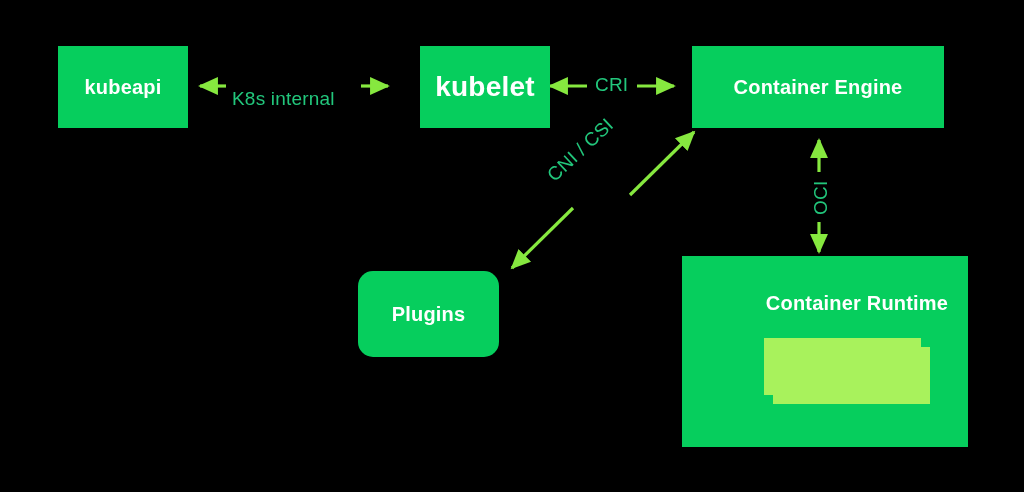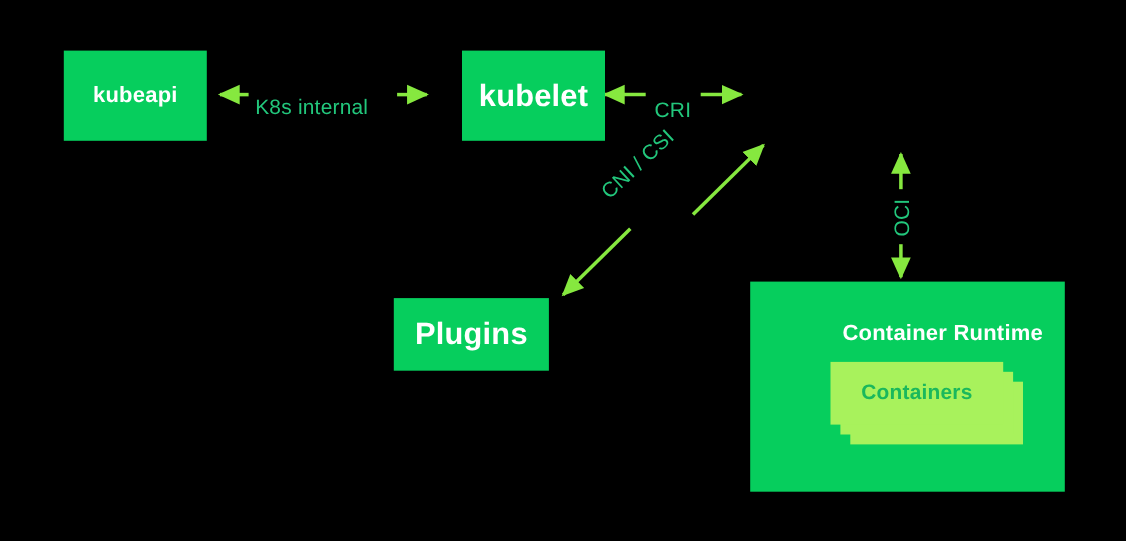--- a/index.html
+++ b/index.html
@@ -39,22 +39,23 @@
   }
   #node-kubelet {
     left: 420px; top: 46px; width: 130px; height: 82px;
     font-size: 28px;
   }
   #node-container-engine {
     left: 692px; top: 46px; width: 252px; height: 82px;
     font-size: 20px;
   }
   #node-plugins {
-    left: 358px; top: 271px; width: 141px; height: 66px;
-    font-size: 28px;
+    left: 358px; top: 271px; width: 141px; height: 86px;
+    font-size: 20px;
+    border-radius: 15px;
   }
   #node-container-runtime {
     left: 682px; top: 256px; width: 286px; height: 191px;
     display: block;
     font-size: 20px;
   }
   #container-runtime-title {
     position: absolute;
     left: 0; top: 36px; width: 100%;
     text-align: center;
@@ -109,21 +110,21 @@
     color: #22c77c;
     font-size: 19px;
     font-weight: normal;
     white-space: nowrap;
     letter-spacing: 0.2px;
   }
   #label-k8s-internal {
     left: 232px; top: 88px;
   }
   #label-cri {
-    left: 595px; top: 74px; margin-top: 16px;
+    left: 595px; top: 74px;
   }
   #label-cni-csi {
     left: 543px; top: 170px;
     transform: rotate(-43deg);
     transform-origin: left top;
   }
   #label-oci {
     left: 810px; top: 215px;
     transform: rotate(-90deg);
     transform-origin: left top;
@@ -158,33 +159,33 @@
   </svg>
 
   <div class="node" id="node-kubeapi">
     <span class="node-label">kubeapi</span>
   </div>
 
   <div class="node" id="node-kubelet">
     <span class="node-label">kubelet</span>
   </div>
 
+  <div class="node" id="node-container-engine">
+    <span class="node-label">Container Engine</span>
+  </div>
 
   <div class="node" id="node-plugins">
     <span class="node-label">Plugins</span>
   </div>
 
   <div class="node" id="node-container-runtime">
     <div id="container-runtime-title">Container Runtime</div>
     <div class="card-stack">
       <div class="card card-back2"></div>
       <div class="card card-back1"></div>
-      <div class="card card-front">
-        <span id="containers-label">Containers</span>
-      </div>
     </div>
   </div>
 
   <div class="edge-label" id="label-k8s-internal">K8s internal</div>
   <div class="edge-label" id="label-cri">CRI</div>
   <div class="edge-label" id="label-cni-csi">CNI / CSI</div>
   <div class="edge-label" id="label-oci">OCI</div>
 
 </div>
 

